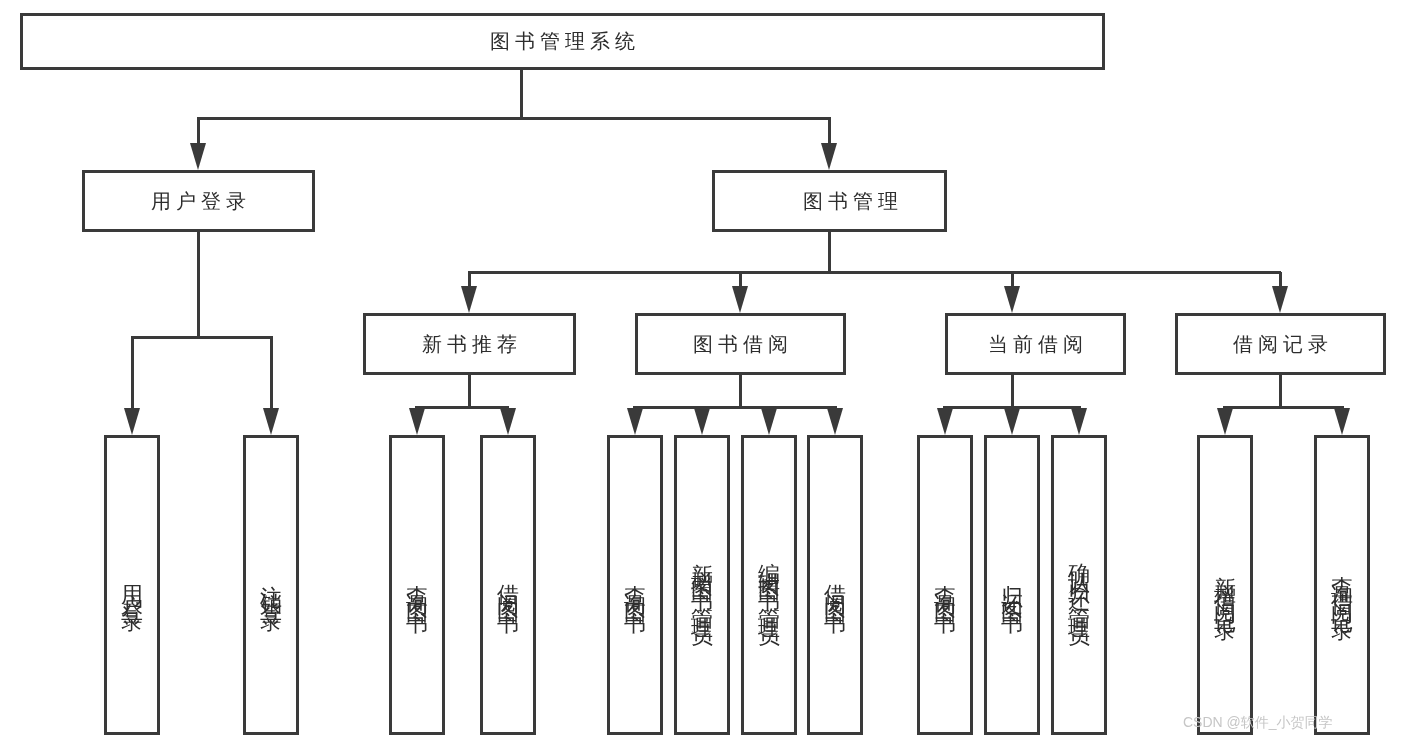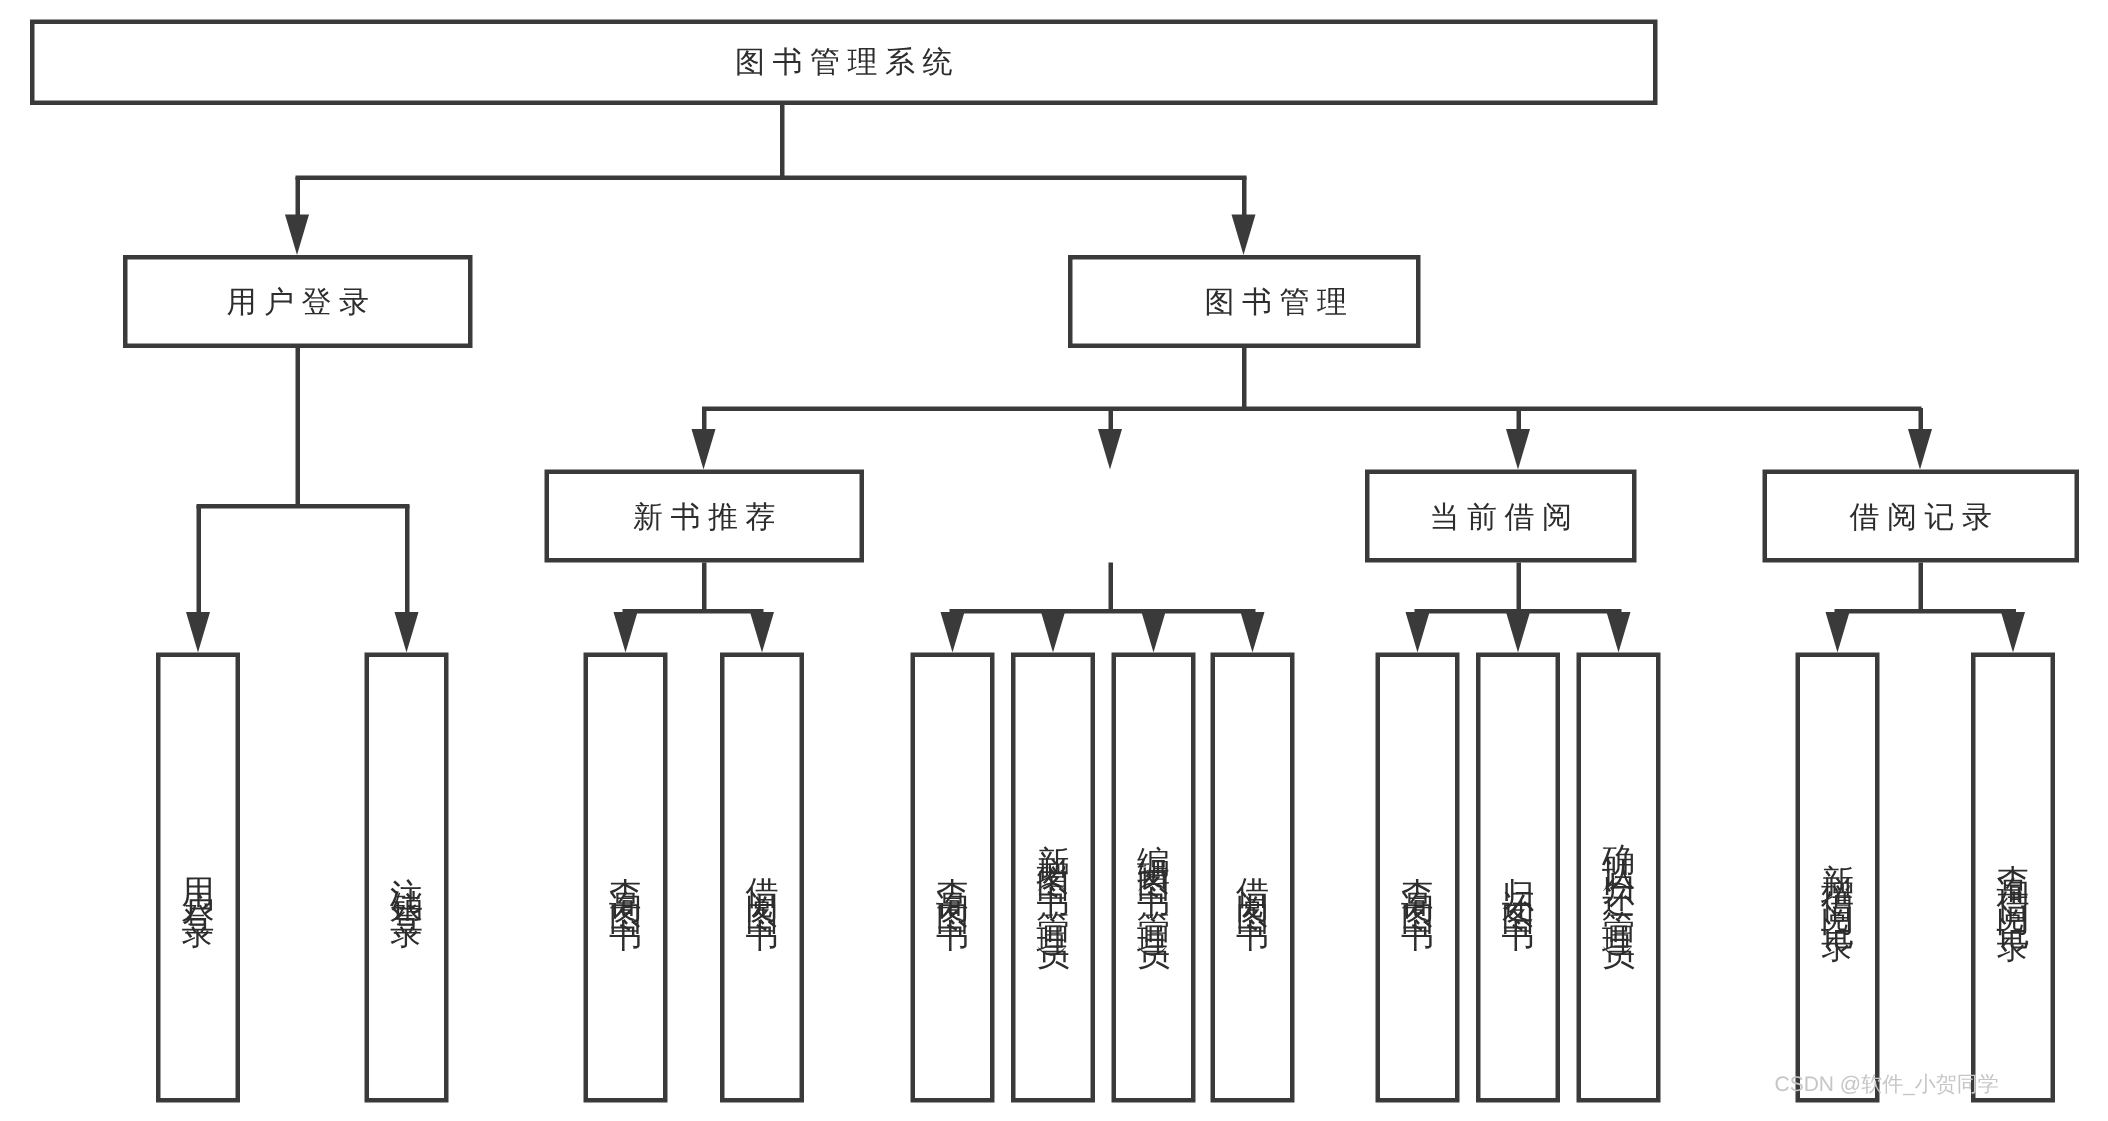--- a/index.html
+++ b/index.html
@@ -60,21 +60,22 @@
   <div class="vl" style="left:468px; top:272px; height:16px;"></div>
   <div class="tri" style="left:461px; top:286px;"></div>
   <div class="vl" style="left:739px; top:272px; height:16px;"></div>
   <div class="tri" style="left:732px; top:286px;"></div>
   <div class="vl" style="left:1011px; top:272px; height:16px;"></div>
   <div class="tri" style="left:1004px; top:286px;"></div>
   <div class="vl" style="left:1279px; top:272px; height:16px;"></div>
   <div class="tri" style="left:1272px; top:286px;"></div>
 
   <div class="hbox" style="left:363px; top:313px; width:213px; height:62px;font-family:Liberation Serif, serif;">新书推荐</div>
-  <div class="hbox" style="left:910px; top:313px; width:181px; height:62px;">当前借阅</div>
+  <div class="hbox" style="left:635px; top:313px; width:211px; height:62px;">图书借阅</div>
+  <div class="hbox" style="left:945px; top:313px; width:181px; height:62px;">当前借阅</div>
   <div class="hbox" style="left:1175px; top:313px; width:211px; height:62px;">借阅记录</div>
 
   <div class="vl" style="left:468px; top:375px; height:32px;"></div>
   <div class="hl" style="left:415px; top:406px; width:94px;"></div>
   <div class="tri" style="left:409px; top:408px;"></div>
   <div class="tri" style="left:500px; top:408px;"></div>
 
   <div class="vl" style="left:739px; top:375px; height:32px;"></div>
   <div class="hl" style="left:633px; top:406px; width:204px;"></div>
   <div class="tri" style="left:627px; top:408px;"></div>

